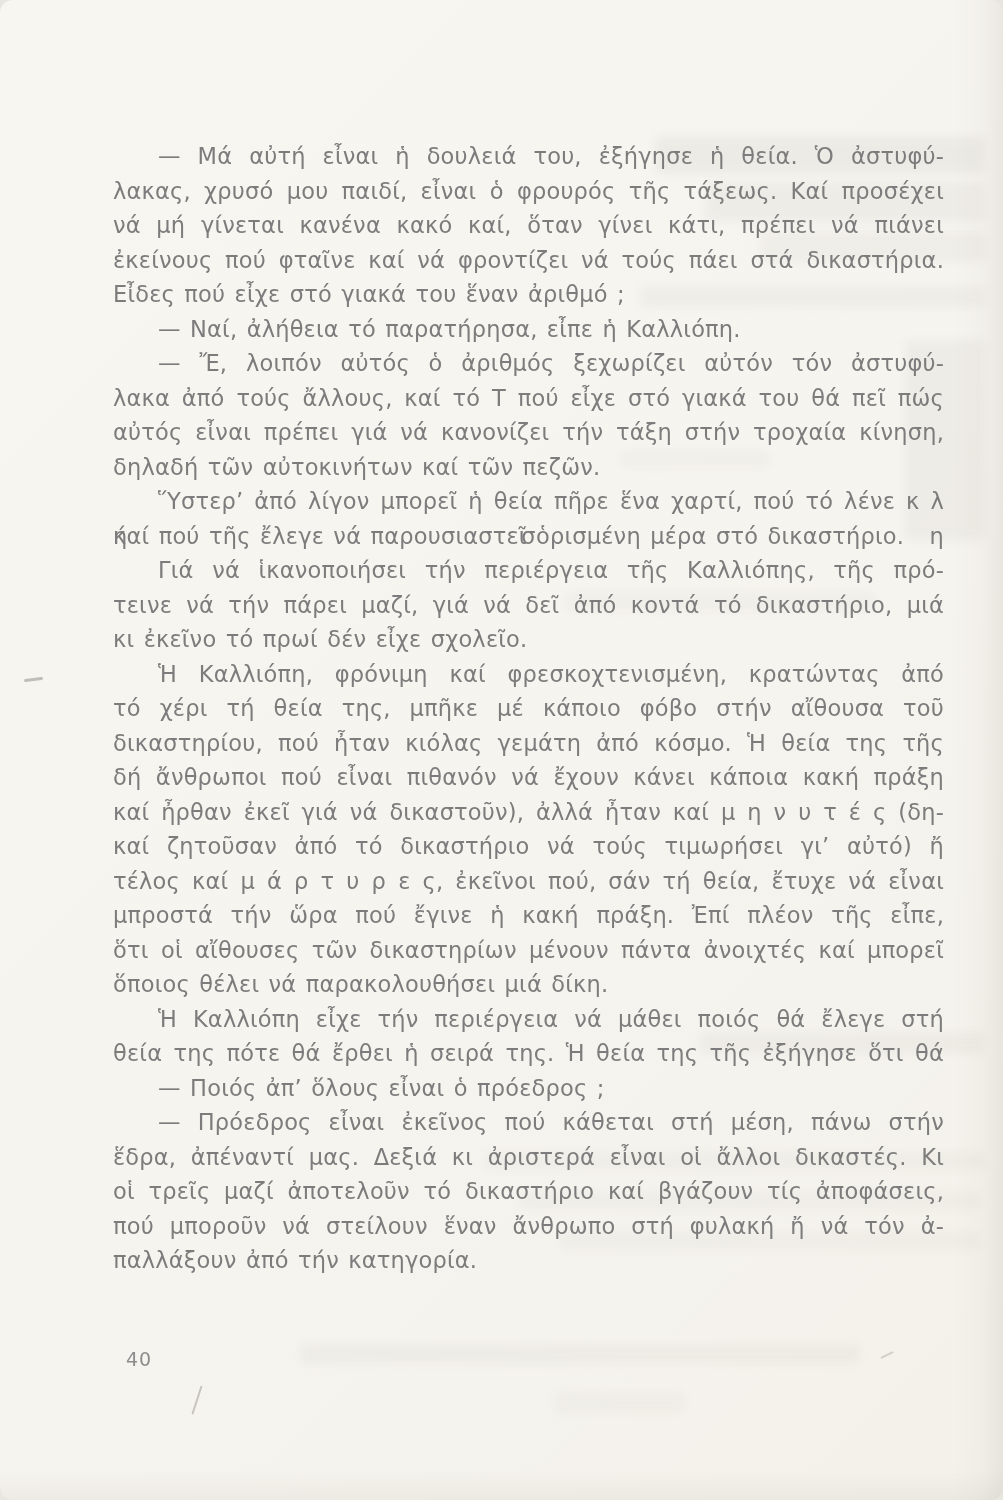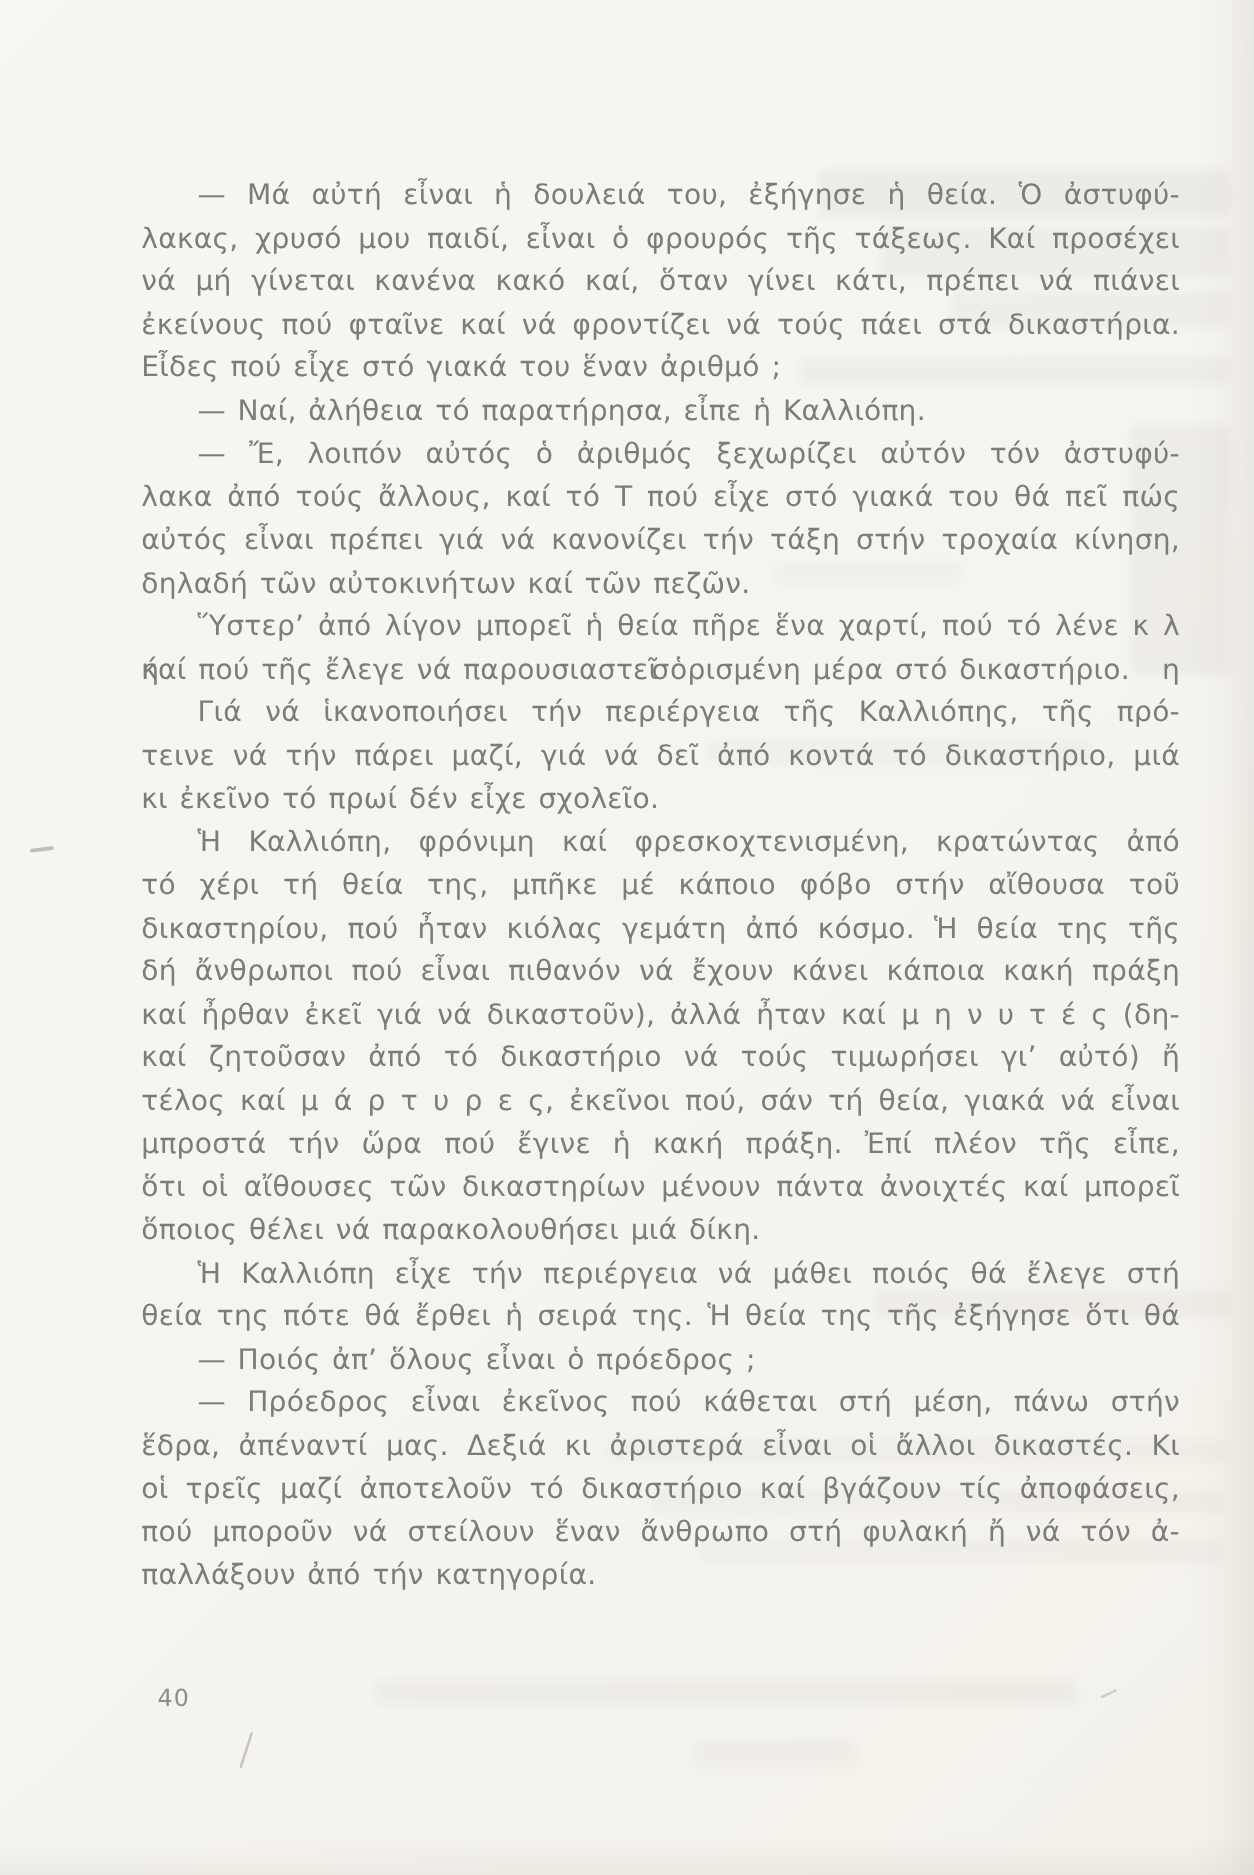--- a/index.html
+++ b/index.html
@@ -10,20 +10,21 @@
   .page {
     position: relative;
     width: 1003px;
     height: 1500px;
     background:
       linear-gradient(to left, rgba(120,115,100,0.10) 0px, rgba(120,115,100,0.03) 22px, rgba(120,115,100,0) 50px),
       linear-gradient(to top, rgba(120,115,100,0.07) 0px, rgba(120,115,100,0) 30px),
       linear-gradient(135deg, #f8f6f1 0%, #f6f4ef 55%, #f3f1ea 100%);
     overflow: hidden;
     font-family: "DejaVu Sans", sans-serif;
+    border-radius: 13px;
   }
   .text-block {
     position: absolute;
     left: 113px;
     top: 139px;
     width: 831px;
     color: #7c7c7c;
     font-size: 22.5px;
     letter-spacing: 0.2px;
     word-spacing: 2px;
@@ -130,21 +131,21 @@
       <div class="line">καί πού τῆς ἔλεγε νά παρουσιαστεῖ ὁρισμένη μέρα στό δικαστήριο.</div>
       <div class="line indent jfull">Γιά νά ἱκανοποιήσει τήν περιέργεια τῆς Καλλιόπης, τῆς πρό-</div>
       <div class="line jfull">τεινε νά τήν πάρει μαζί, γιά νά δεῖ ἀπό κοντά τό δικαστήριο, μιά</div>
       <div class="line">κι ἐκεῖνο τό πρωί δέν εἶχε σχολεῖο.</div>
       <div class="line indent jfull">Ἡ Καλλιόπη, φρόνιμη καί φρεσκοχτενισμένη, κρατώντας ἀπό</div>
       <div class="line jfull">τό χέρι τή θεία της, μπῆκε μέ κάποιο φόβο στήν αἴθουσα τοῦ</div>
       <div class="line jfull">δικαστηρίου, πού ἦταν κιόλας γεμάτη ἀπό κόσμο. Ἡ θεία της τῆς</div>
       <div class="line jfull">δή ἄνθρωποι πού εἶναι πιθανόν νά ἔχουν κάνει κάποια κακή πράξη</div>
       <div class="line jfull">καί ἦρθαν ἐκεῖ γιά νά δικαστοῦν), ἀλλά ἦταν καί μ η ν υ τ έ ς (δη-</div>
       <div class="line jfull">καί ζητοῦσαν ἀπό τό δικαστήριο νά τούς τιμωρήσει γι’ αὐτό) ἤ</div>
-      <div class="line jfull">τέλος καί μ ά ρ τ υ ρ ε ς, ἐκεῖνοι πού, σάν τή θεία, γιακά νά εἶναι</div>
+      <div class="line jfull">τέλος καί μ ά ρ τ υ ρ ε ς, ἐκεῖνοι πού, σάν τή θεία, ἔτυχε νά εἶναι</div>
       <div class="line jfull">μπροστά τήν ὥρα πού ἔγινε ἡ κακή πράξη. Ἐπί πλέον τῆς εἶπε,</div>
       <div class="line jfull">ὅτι οἱ αἴθουσες τῶν δικαστηρίων μένουν πάντα ἀνοιχτές καί μπορεῖ</div>
       <div class="line">ὅποιος θέλει νά παρακολουθήσει μιά δίκη.</div>
       <div class="line indent jfull">Ἡ Καλλιόπη εἶχε τήν περιέργεια νά μάθει ποιός θά ἔλεγε στή</div>
       <div class="line jfull">θεία της πότε θά ἔρθει ἡ σειρά της. Ἡ θεία της τῆς ἐξήγησε ὅτι θά</div>
       <div class="line indent">— Ποιός ἀπ’ ὅλους εἶναι ὁ πρόεδρος ;</div>
       <div class="line indent jfull">— Πρόεδρος εἶναι ἐκεῖνος πού κάθεται στή μέση, πάνω στήν</div>
       <div class="line jfull">ἕδρα, ἀπέναντί μας. Δεξιά κι ἀριστερά εἶναι οἱ ἄλλοι δικαστές. Κι</div>
       <div class="line jfull">οἱ τρεῖς μαζί ἀποτελοῦν τό δικαστήριο καί βγάζουν τίς ἀποφάσεις,</div>
       <div class="line jfull">πού μποροῦν νά στείλουν ἕναν ἄνθρωπο στή φυλακή ἤ νά τόν ἀ-</div>

